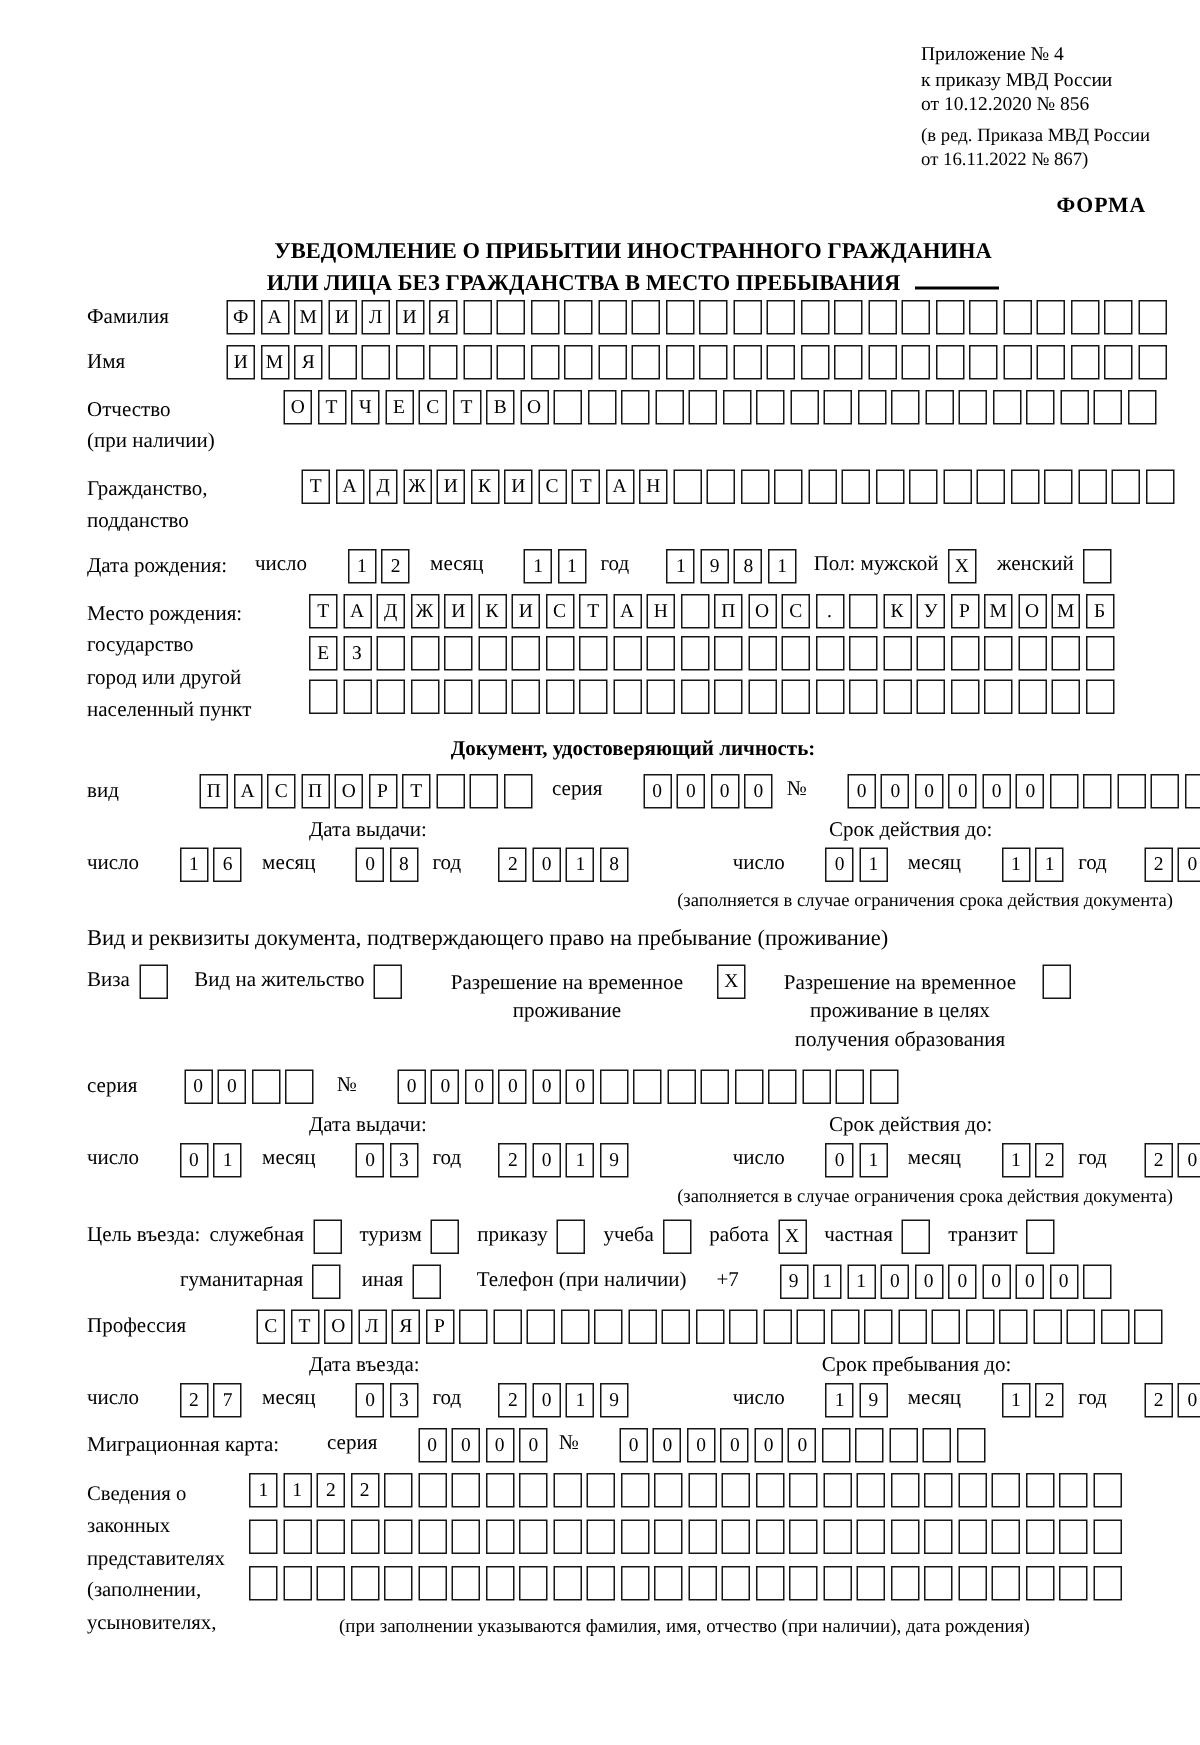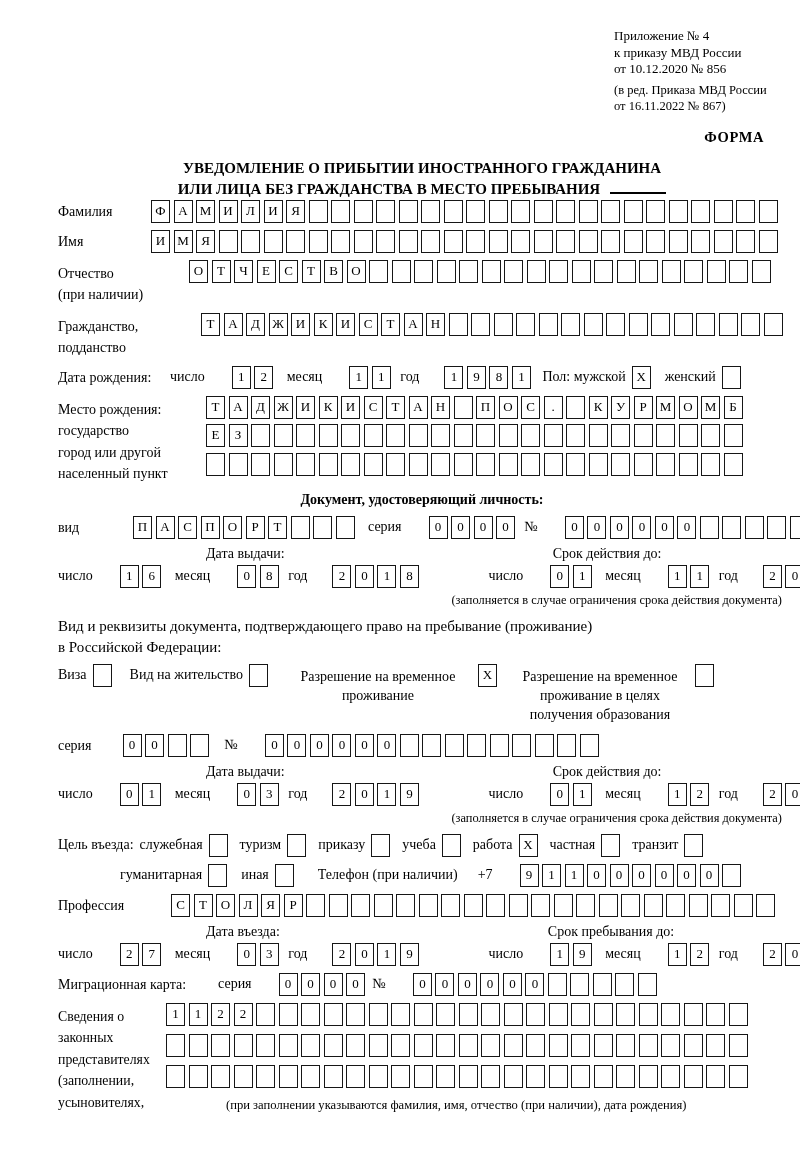--- a/index.html
+++ b/index.html
@@ -151,21 +151,20 @@
       <span class="cells"><span class="cell">1</span><span class="cell">1</span></span>
       <span class="dw" style="margin-left:6px;margin-right:4px;">год</span>
       <span class="cells"><span class="cell">2</span><span class="cell">0</span><span class="cell">2</span><span class="cell">5</span></span>
     </span>
   </div>
 
   <div class="note">(заполняется в случае ограничения срока действия документа)</div>
 
   <div class="intro">
     <div>Вид и реквизиты документа, подтверждающего право на пребывание (проживание)</div>
-    <div>в Российской Федерации:</div>
   </div>
 
   <div class="row" style="margin-bottom:10px;">
     <span class="optlbl">Виза</span>
     <span class="chk"></span>
     <span class="optlbl gap18">Вид на жительство</span>
     <span class="chk"></span>
     <span class="optwrap gap16" style="width:188px;">Разрешение на временное проживание</span>
     <span class="chk">X</span>
     <span class="optwrap gap14" style="width:178px;">Разрешение на временное проживание в целях получения образования</span>

